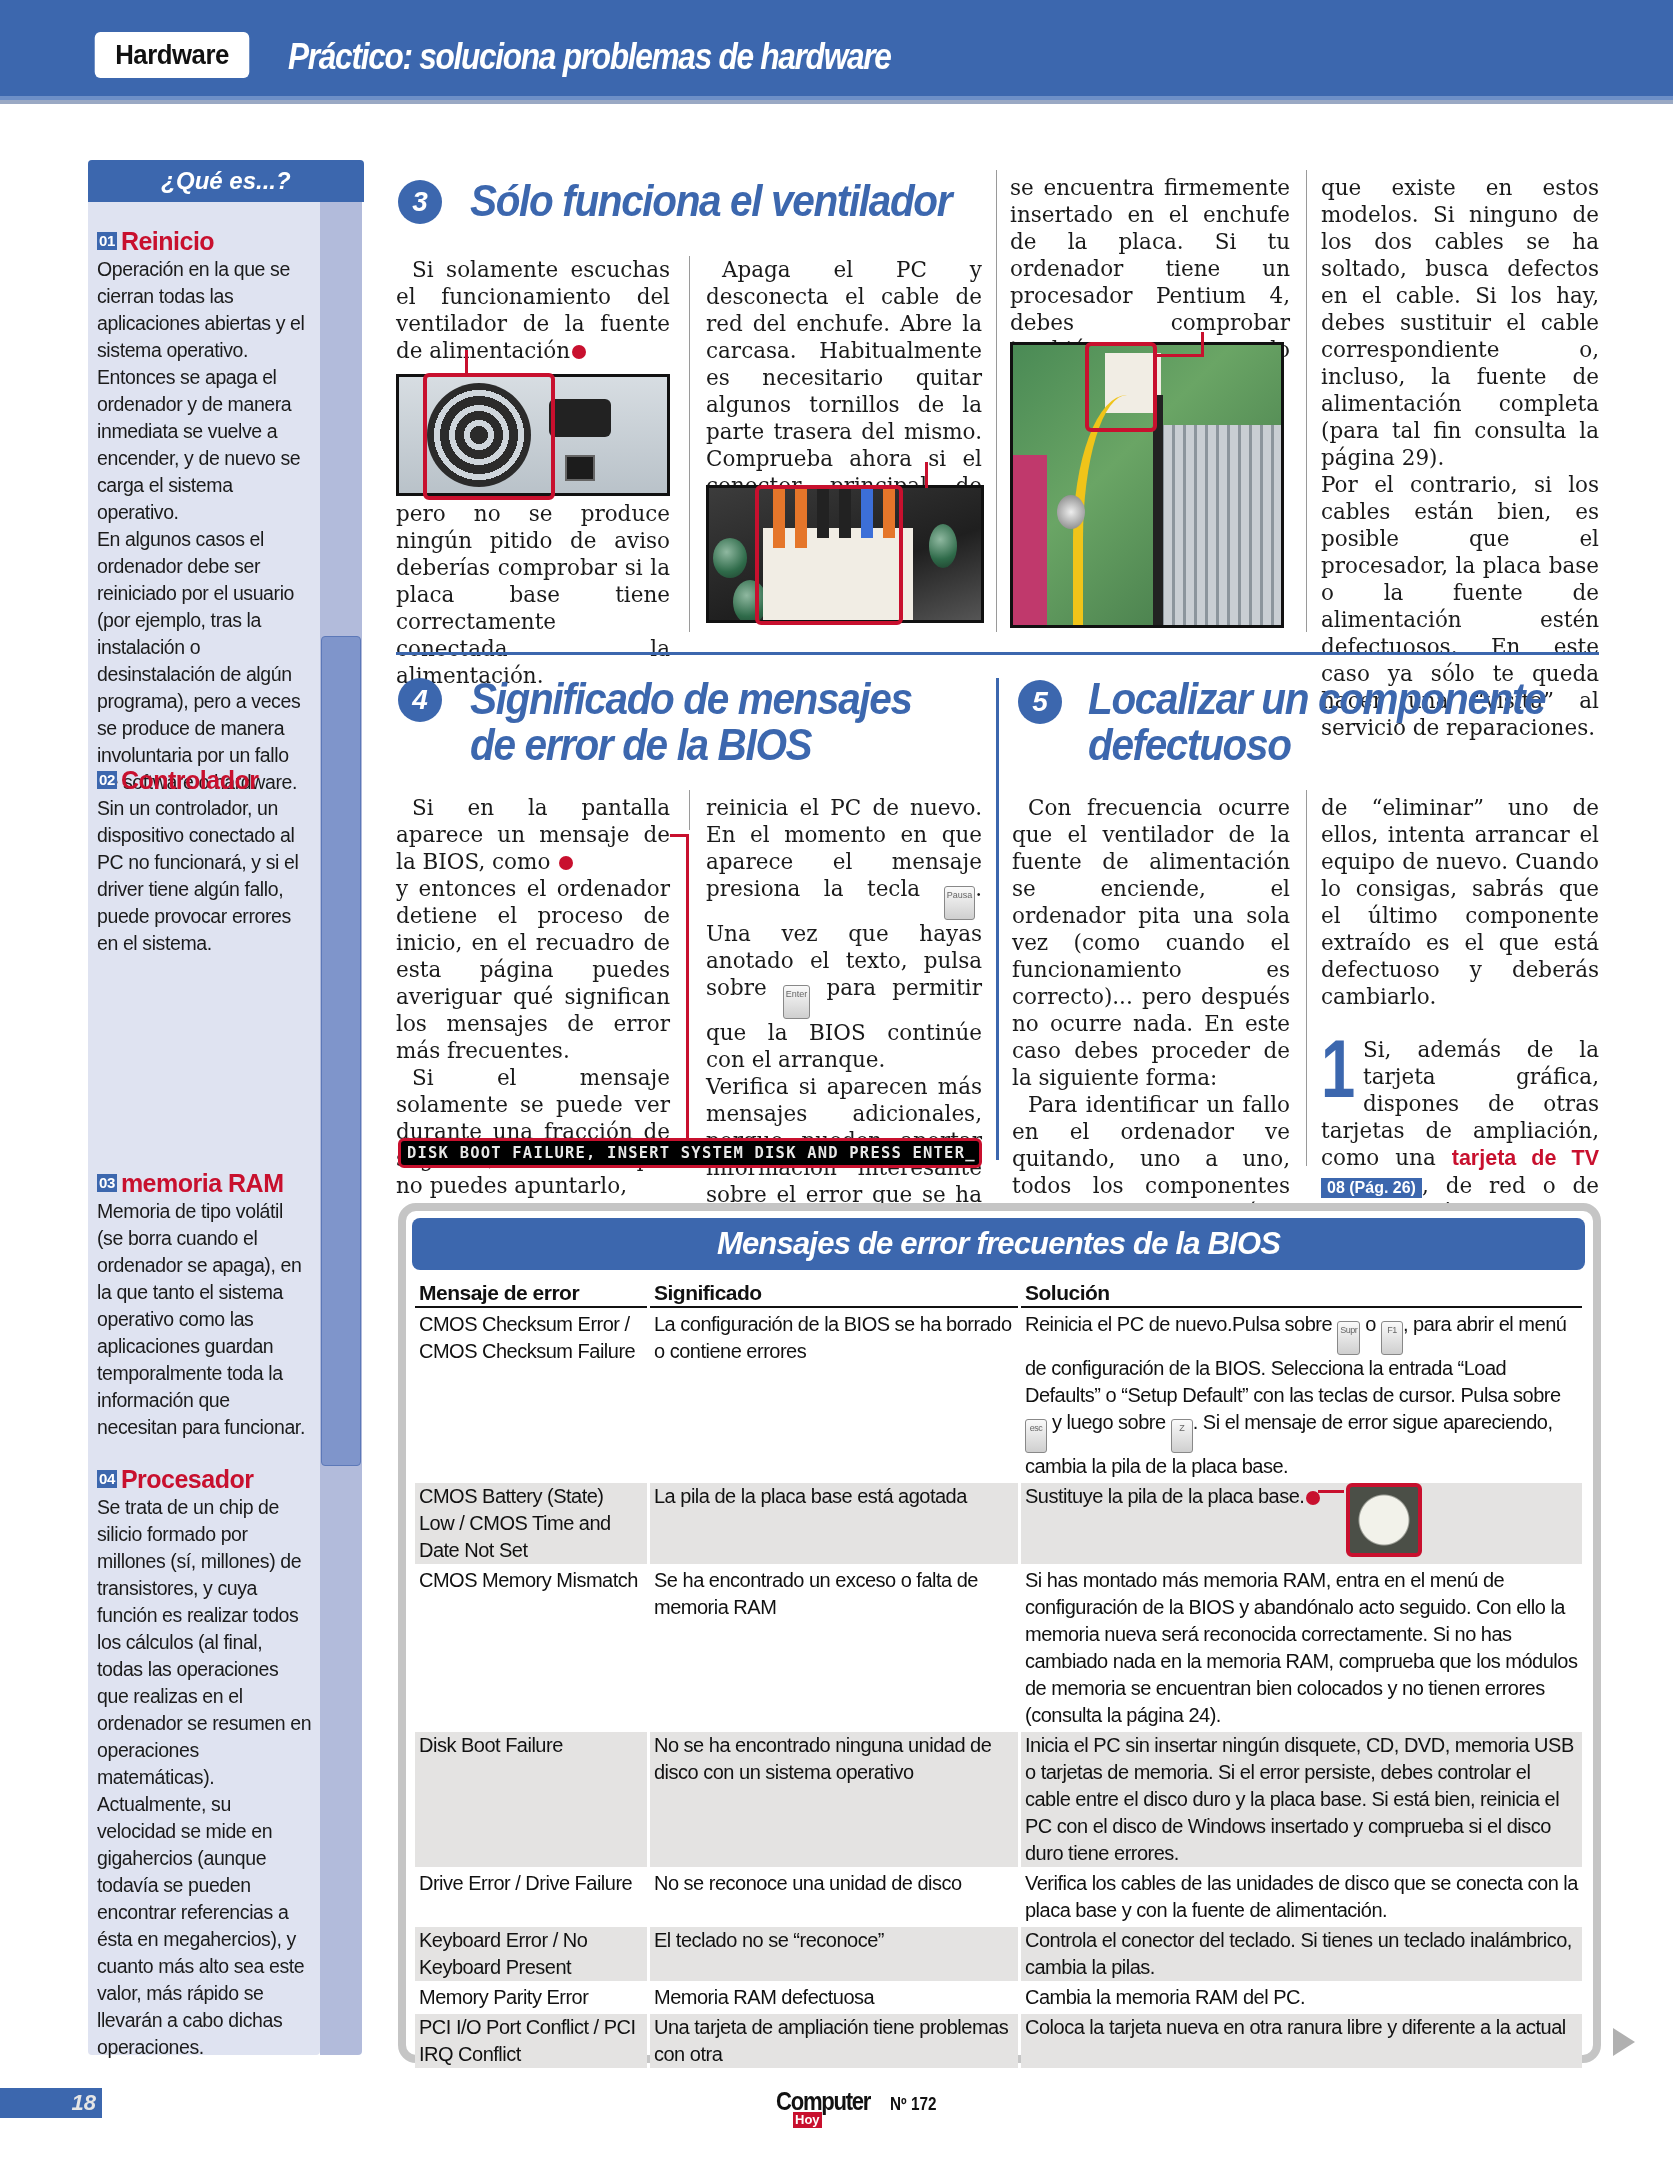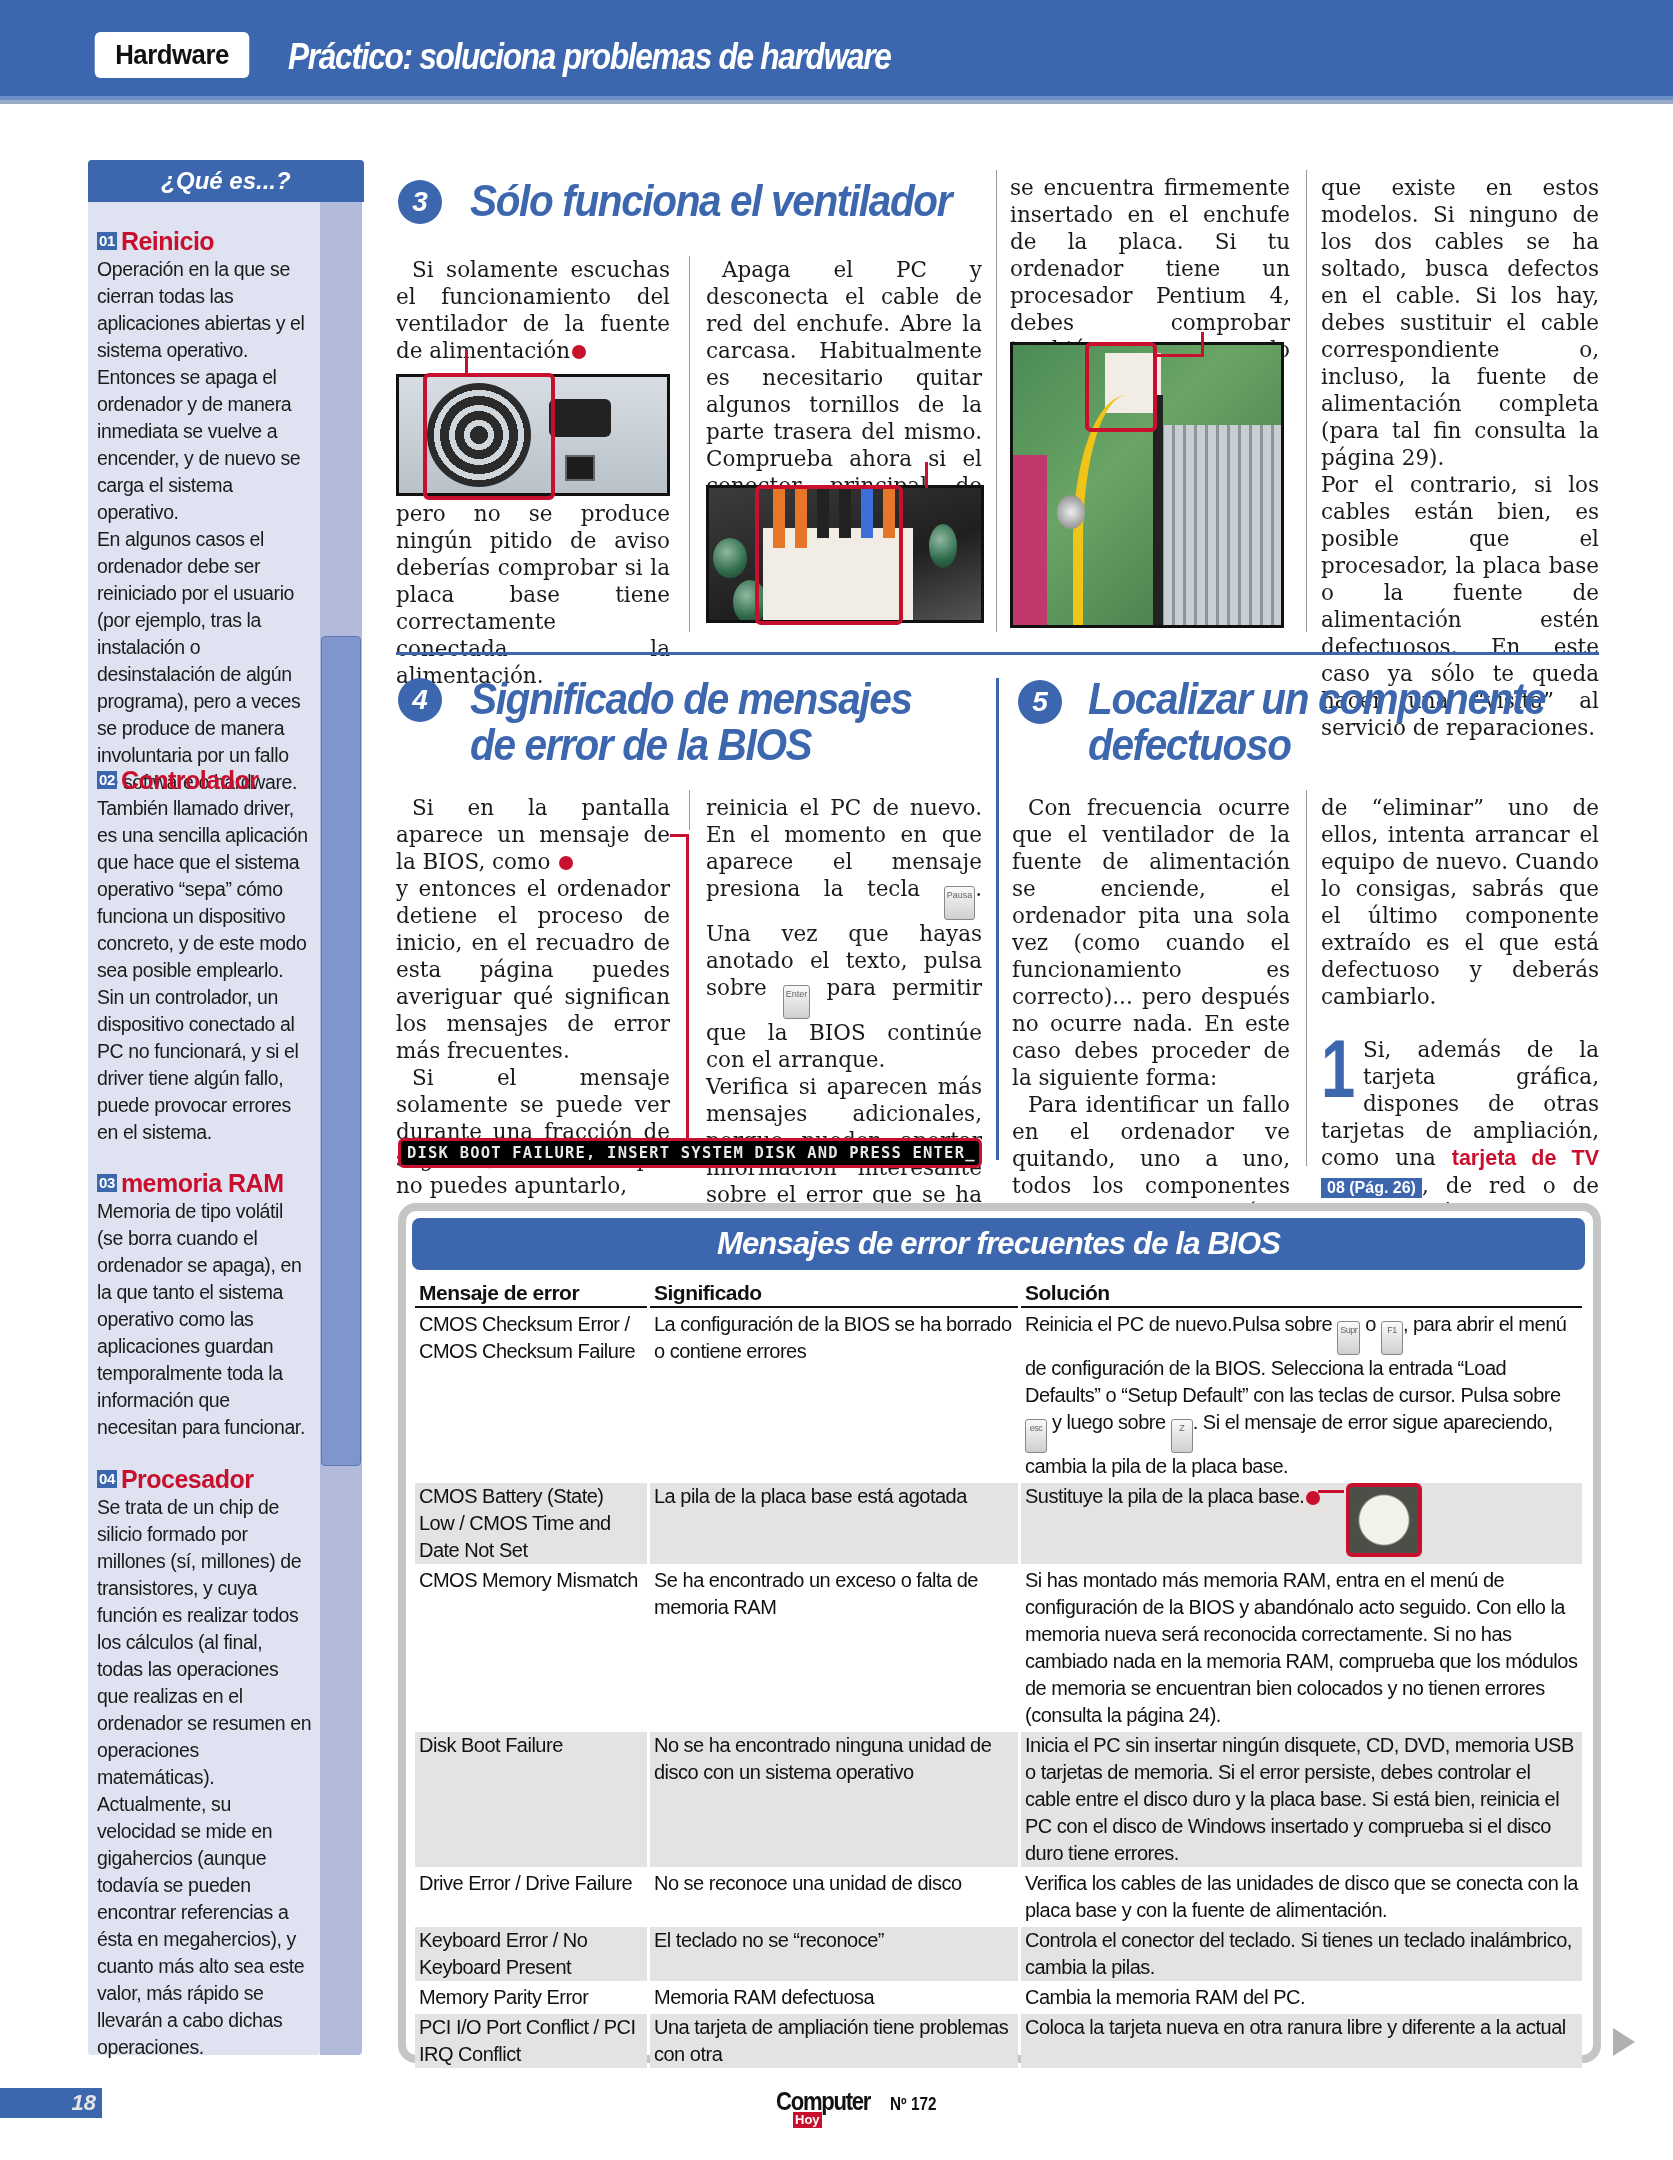--- a/index.html
+++ b/index.html
@@ -101,21 +101,20 @@
     </div>
   <div>Operación en la que se cierran todas las aplicaciones abiertas y el sistema operativo. Entonces se apaga el ordenador y de manera inmediata se vuelve a encender, y de nuevo se carga el sistema operativo.</div>
   <div>En algunos casos el ordenador debe ser reiniciado por el usuario (por ejemplo, tras la instalación o desinstalación de algún programa), pero a veces se produce de manera involuntaria por un fallo de software o hardware.</div>
 </div>
 
 <div class="gloss" style="top:765px;">
   <div class="gloss-title">
       <span class="gloss-num">02</span>
       <span class="gloss-word">Controlador</span>
     </div>
-  <div>También llamado driver, es una sencilla aplicación que hace que el sistema operativo “sepa” cómo funciona un dispositivo concreto, y de este modo sea posible emplearlo.</div>
   <div>Sin un controlador, un dispositivo conectado al PC no funcionará, y si el driver tiene algún fallo, puede provocar errores en el sistema.</div>
 </div>
 
 <div class="gloss" style="top:1168px;">
   <div class="gloss-title">
       <span class="gloss-num">03</span>
       <span class="gloss-word">memoria RAM</span>
     </div>
   <div>Memoria de tipo volátil (se borra cuando el ordenador se apaga), en la que tanto el sistema operativo como las aplicaciones guardan temporalmente toda la información que necesitan para funcionar.</div>
 </div>

